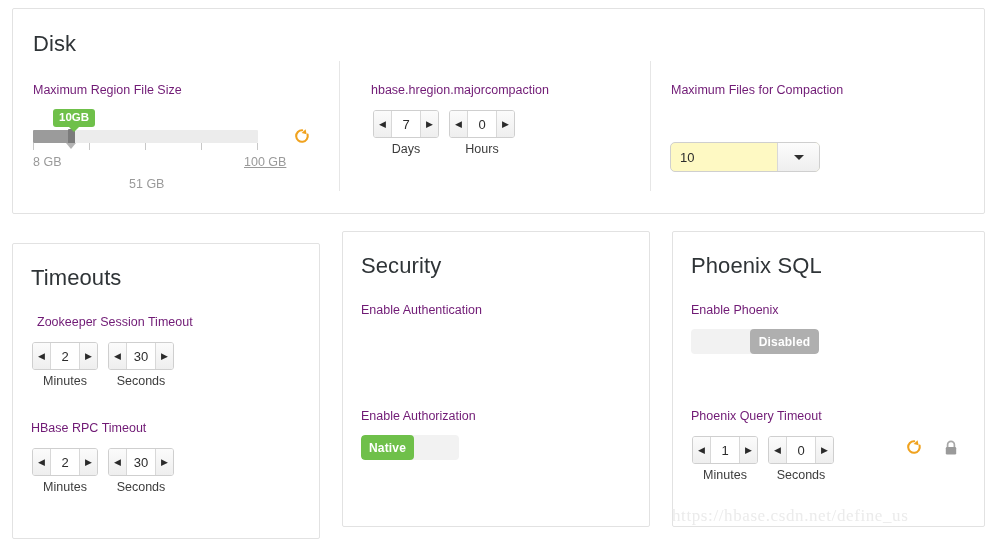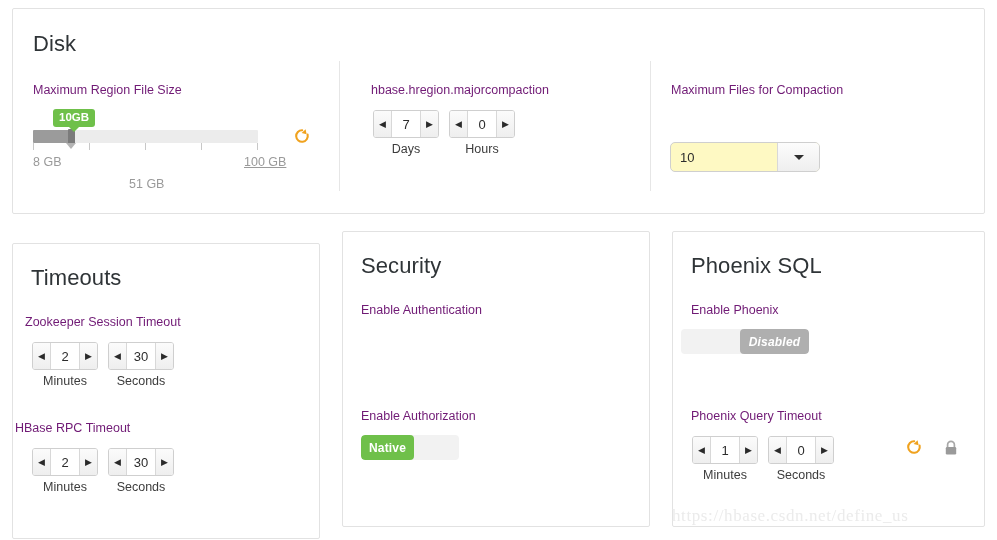--- a/index.html
+++ b/index.html
@@ -299,42 +299,42 @@
       <div class="select-value">10</div>
       <div class="select-arrow">
           <i></i>
         </div>
     </div>
   </section>
 
   <section class="panel" id="panel-timeouts">
     <h2 class="panel-title">Timeouts</h2>
 
-    <div class="field-label" style="position:absolute; left:12px; top:70px;">Zookeeper Session Timeout</div>
+    <div class="field-label" style="position:absolute; left:24px; top:70px;">Zookeeper Session Timeout</div>
 
     <div class="spinner-group" style="left:19px; top:98px;">
       <div class="spinner-unit">
         <div class="spinner">
           <div class="spn-btn left">◀</div>
           <div class="spn-val">2</div>
           <div class="spn-btn right">▶</div>
         </div>
         <div class="spn-caption">Minutes</div>
       </div>
       <div class="spinner-unit">
         <div class="spinner">
           <div class="spn-btn left">◀</div>
           <div class="spn-val">30</div>
           <div class="spn-btn right">▶</div>
         </div>
         <div class="spn-caption">Seconds</div>
       </div>
     </div>
 
-    <div class="field-label" style="position:absolute; left:2px; top:176px;">HBase RPC Timeout</div>
+    <div class="field-label" style="position:absolute; left:18px; top:176px;">HBase RPC Timeout</div>
 
     <div class="spinner-group" style="left:19px; top:204px;">
       <div class="spinner-unit">
         <div class="spinner">
           <div class="spn-btn left">◀</div>
           <div class="spn-val">2</div>
           <div class="spn-btn right">▶</div>
         </div>
         <div class="spn-caption">Minutes</div>
       </div>
@@ -360,21 +360,21 @@
     <div class="toggle on" style="left:18px; top:203px; width:98px;">
       <div class="knob" style="width:53px;">Native</div>
     </div>
   </section>
 
   <section class="panel" id="panel-phoenix">
     <h2 class="panel-title">Phoenix SQL</h2>
 
     <div class="field-label" style="position:absolute; left:18px; top:70px;">Enable Phoenix</div>
 
-    <div class="toggle off" style="left:8px; top:97px; width:128px;font-style:italic;">
+    <div class="toggle off" style="left:18px; top:97px; width:128px;">
       <div class="knob" style="width:69px;">Disabled</div>
     </div>
 
     <div class="field-label" style="position:absolute; left:18px; top:176px;">Phoenix Query Timeout</div>
 
     <div class="spinner-group" style="left:19px; top:204px;">
       <div class="spinner-unit">
         <div class="spinner">
           <div class="spn-btn left">◀</div>
           <div class="spn-val">1</div>

